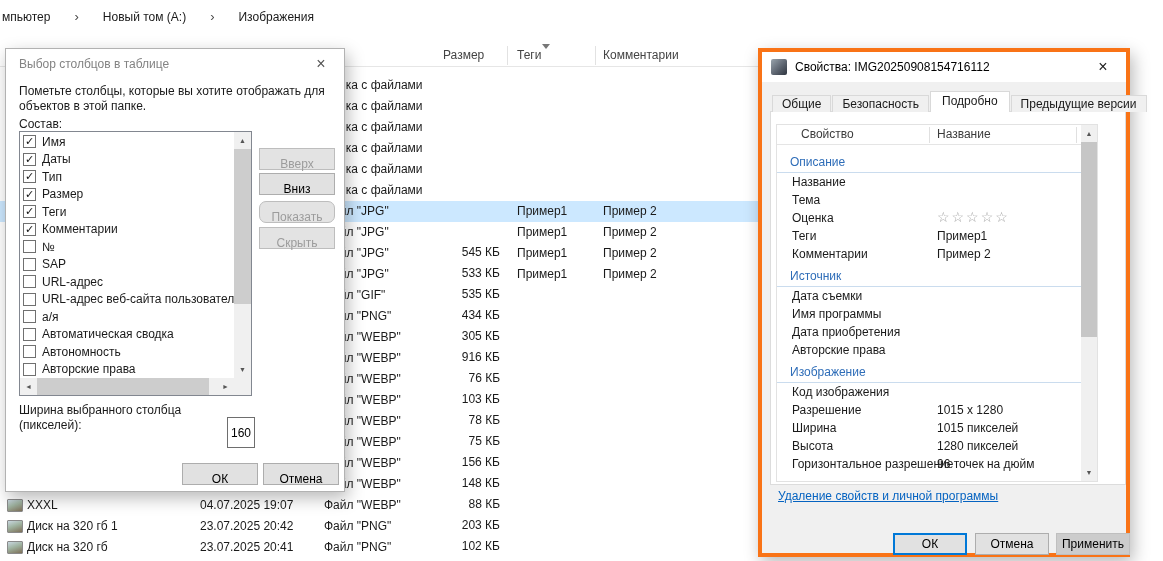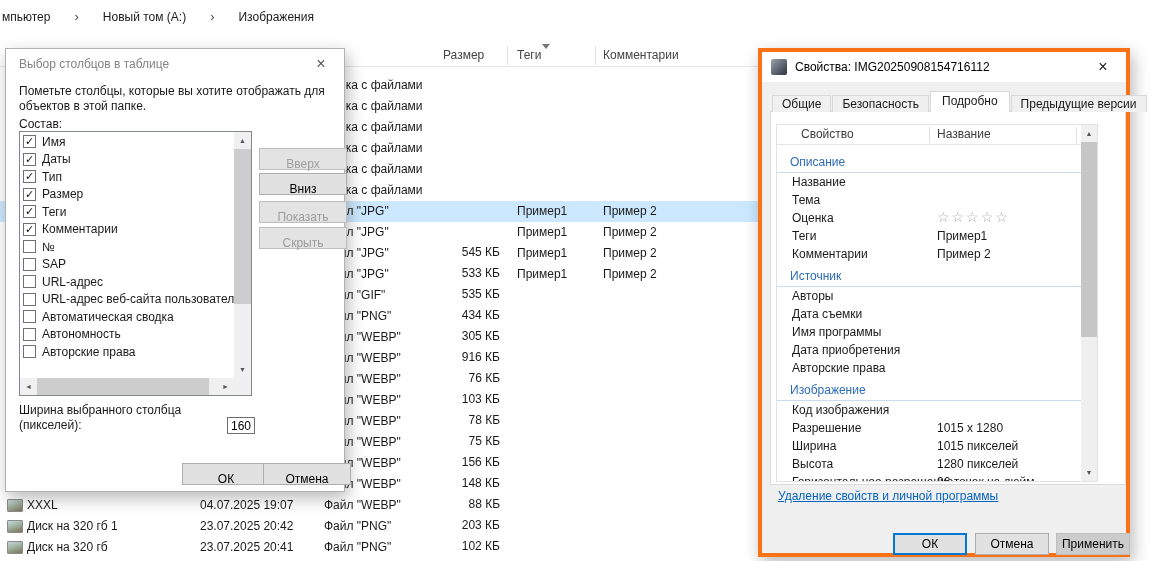--- a/index.html
+++ b/index.html
@@ -26,21 +26,21 @@
   .c-size { left:390px; width:110px; text-align:right;margin-top:41px; }
   .c-tags { left:517px; }
   .c-comm { left:603px; }
   .row-icon { position:absolute; left:7px; top:4px; width:16px; height:13px; border:1px solid #8a8a8a; border-radius:1px;
     background:linear-gradient(160deg,#c9d7e1 0%,#9fb3a0 45%,#7d6f58 100%); }
   
   .dlg { position:absolute; background:#fff; box-shadow:3px 6px 16px rgba(0,0,0,.28); }
   .dlg-titlebar { position:absolute; left:0; top:0; right:0; height:30px; background:#fff; }
   .dlg-title { position:absolute; left:13px; top:8px; white-space:nowrap; }
   .dlg-close { position:absolute; right:1px; top:1px; width:44px; height:28px; text-align:center; line-height:27px; font-size:16px; color:#555; cursor:default; }
-  .btn { position:absolute; width:88px; height:22px; background:#e1e1e1; border:1px solid #adadad; font:inherit; color:#000; padding:8px; text-align:center; }
+  .btn { position:absolute; width:76px; height:22px; background:#e1e1e1; border:1px solid #adadad; font:inherit; color:#000; padding:8px; text-align:center; }
   .btn.disabled { color:#9c9c9c; border-color:#bdbdbd; background:#e3e3e3; }
   
   #columns-dialog { left:5px; top:48px; width:340px; height:444px; border:1px solid #b2b2b2; }
   #columns-dialog .dlg-title { color:#838383; }
   #columns-dialog .dlg-desc { position:absolute; left:13px; top:35px; width:312px; line-height:15px; }
   #columns-dialog .list-label { position:absolute; left:13px; top:68px; }
   .col-listbox { position:absolute; left:13px; top:82px; width:233px; height:265px; border:1px solid #828790; background:#fff; }
   .col-items { position:absolute; left:0; top:1px; right:17px; bottom:17px; overflow:hidden; }
   .col-item { height:17.5px; display:flex; align-items:center; padding-left:3px; }
   .checkbox { width:13px; height:13px; flex:0 0 13px; border:1px solid #707070; background:#fff; margin-right:6px;
@@ -48,23 +48,23 @@
   .col-item-label { white-space:nowrap; }
   .vscroll { position:absolute; top:0; right:0; width:17px; bottom:17px; background:#f0f0f0; }
   .hscroll { position:absolute; left:0; bottom:0; height:17px; right:17px; background:#f0f0f0; }
   .scroll-corner { position:absolute; right:0; bottom:0; width:17px; height:17px; background:#f0f0f0; }
   .scroll-arrow { position:absolute; width:17px; height:17px; font-size:7px; color:#555; text-align:center; line-height:17px; }
   .scroll-arrow.up { top:0; } .scroll-arrow.down { bottom:0; }
   .scroll-arrow.left { left:0; } .scroll-arrow.right { right:0; }
   .scroll-thumb { position:absolute; left:0; top:17px; width:17px; height:155px; background:#cdcdcd; }
   .scroll-thumb-h { position:absolute; top:0; left:17px; height:17px; width:172px; background:#cdcdcd; }
   #btn-up { left:253px; top:99px; } #btn-down { left:253px; top:124px; }
-  #btn-show { left:253px; top:152px; } #btn-hide { left:253px; top:178px; }
+  #btn-show { left:253px; top:152px;border-radius:7px; } #btn-hide { left:253px; top:178px; }
   .width-label { position:absolute; left:13px; top:354px; line-height:15px; }
-  .width-input { position:absolute; left:221px; top:368px; width:28px; height:17px; border:1px solid #6e6e6e; font:inherit; text-align:center; padding:0; background:#fff; }
+  .width-input { position:absolute; left:221px; top:368px; width:28px; height:31px; border:1px solid #6e6e6e; font:inherit; text-align:center; padding:0; background:#fff; }
   #btn-ok-col { left:176px; top:414px; } #btn-cancel-col { left:257px; top:414px; }
   
   #props-dialog { left:758px; top:48px; width:372px; height:509px; border:4px solid #f97316; background:#f0f0f0; }
   #props-dialog .dlg-title { left:33px; color:#000; }
   #props-dialog .dlg-close { color:#222; }
   .props-title-icon { position:absolute; left:9px; top:7px; width:16px; height:16px; border-radius:2px;
     background:linear-gradient(135deg,#9aa4ad 0%,#5d6570 55%,#2f3540 100%); }
   .tabs { position:absolute; left:10px; top:41px; height:19px; display:flex; align-items:flex-end; z-index:3; }
   .tab { background:#f0f0f0; border:1px solid #d9d9d9; border-bottom:none; height:17px; line-height:16px; padding:0 9px; margin-right:1px; white-space:nowrap; cursor:default; }
   .tab.active { background:#fff; height:21px; line-height:19px; padding:0 11px; }
@@ -262,20 +262,24 @@
           <div class="col-item">
             <span class="checkbox"></span>
             <span class="col-item-label">URL-адрес</span>
           </div>
           <div class="col-item">
             <span class="checkbox"></span>
             <span class="col-item-label">URL-адрес веб-сайта пользователя</span>
           </div>
           <div class="col-item">
             <span class="checkbox"></span>
+            <span class="col-item-label">а/я</span>
+          </div>
+          <div class="col-item">
+            <span class="checkbox"></span>
             <span class="col-item-label">Автоматическая сводка</span>
           </div>
           <div class="col-item">
             <span class="checkbox"></span>
             <span class="col-item-label">Автономность</span>
           </div>
           <div class="col-item">
             <span class="checkbox"></span>
             <span class="col-item-label">Авторские права</span>
           </div>
@@ -347,24 +351,20 @@
             <div class="prop-row">
               <span class="prop-name">Теги</span>
               <span class="prop-value">Пример1</span>
             </div>
             <div class="prop-row">
               <span class="prop-name">Комментарии</span>
               <span class="prop-value">Пример 2</span>
             </div>
             <div class="sec-header later">Источник</div>
             <div class="prop-row">
-              <span class="prop-name">Авторы</span>
-              <span class="prop-value"></span>
-            </div>
-            <div class="prop-row">
               <span class="prop-name">Дата съемки</span>
               <span class="prop-value"></span>
             </div>
             <div class="prop-row">
               <span class="prop-name">Имя программы</span>
               <span class="prop-value"></span>
             </div>
             <div class="prop-row">
               <span class="prop-name">Дата приобретения</span>
               <span class="prop-value"></span>

